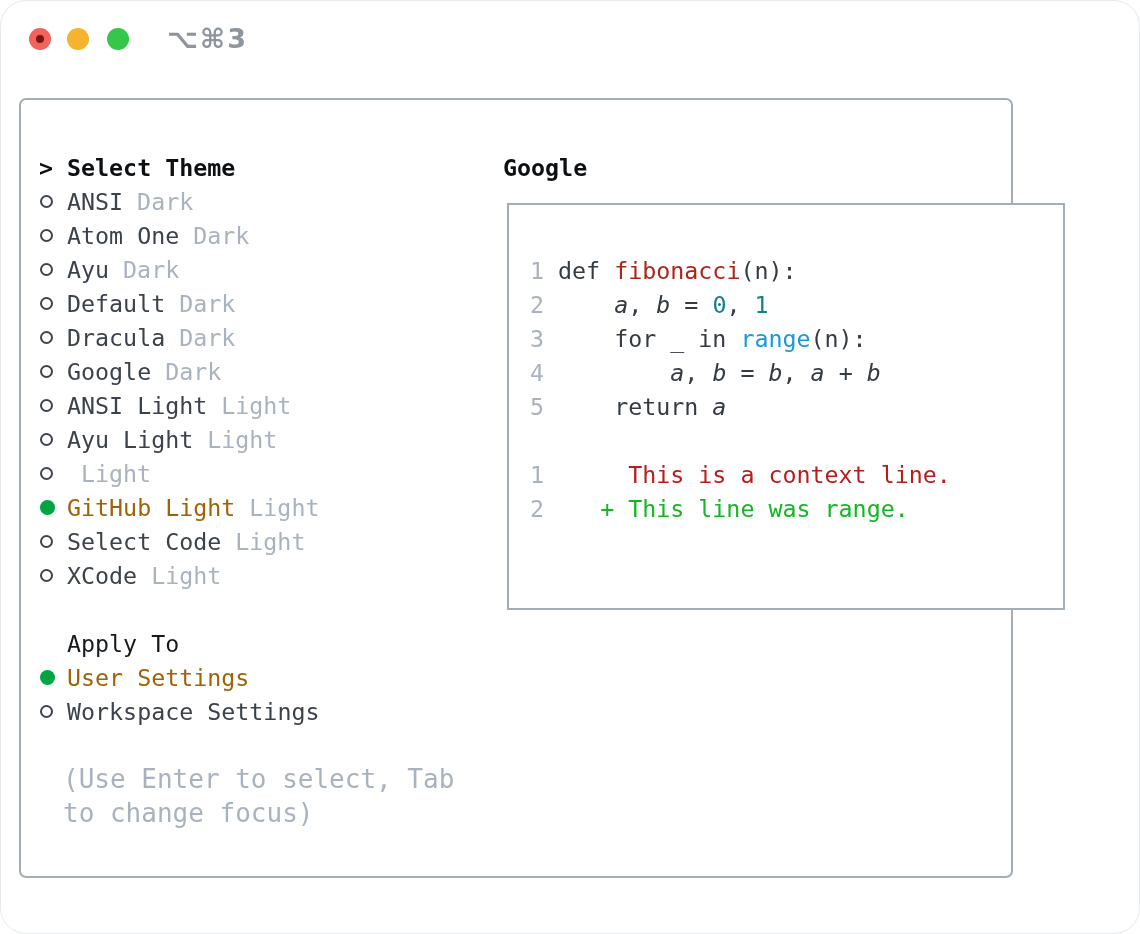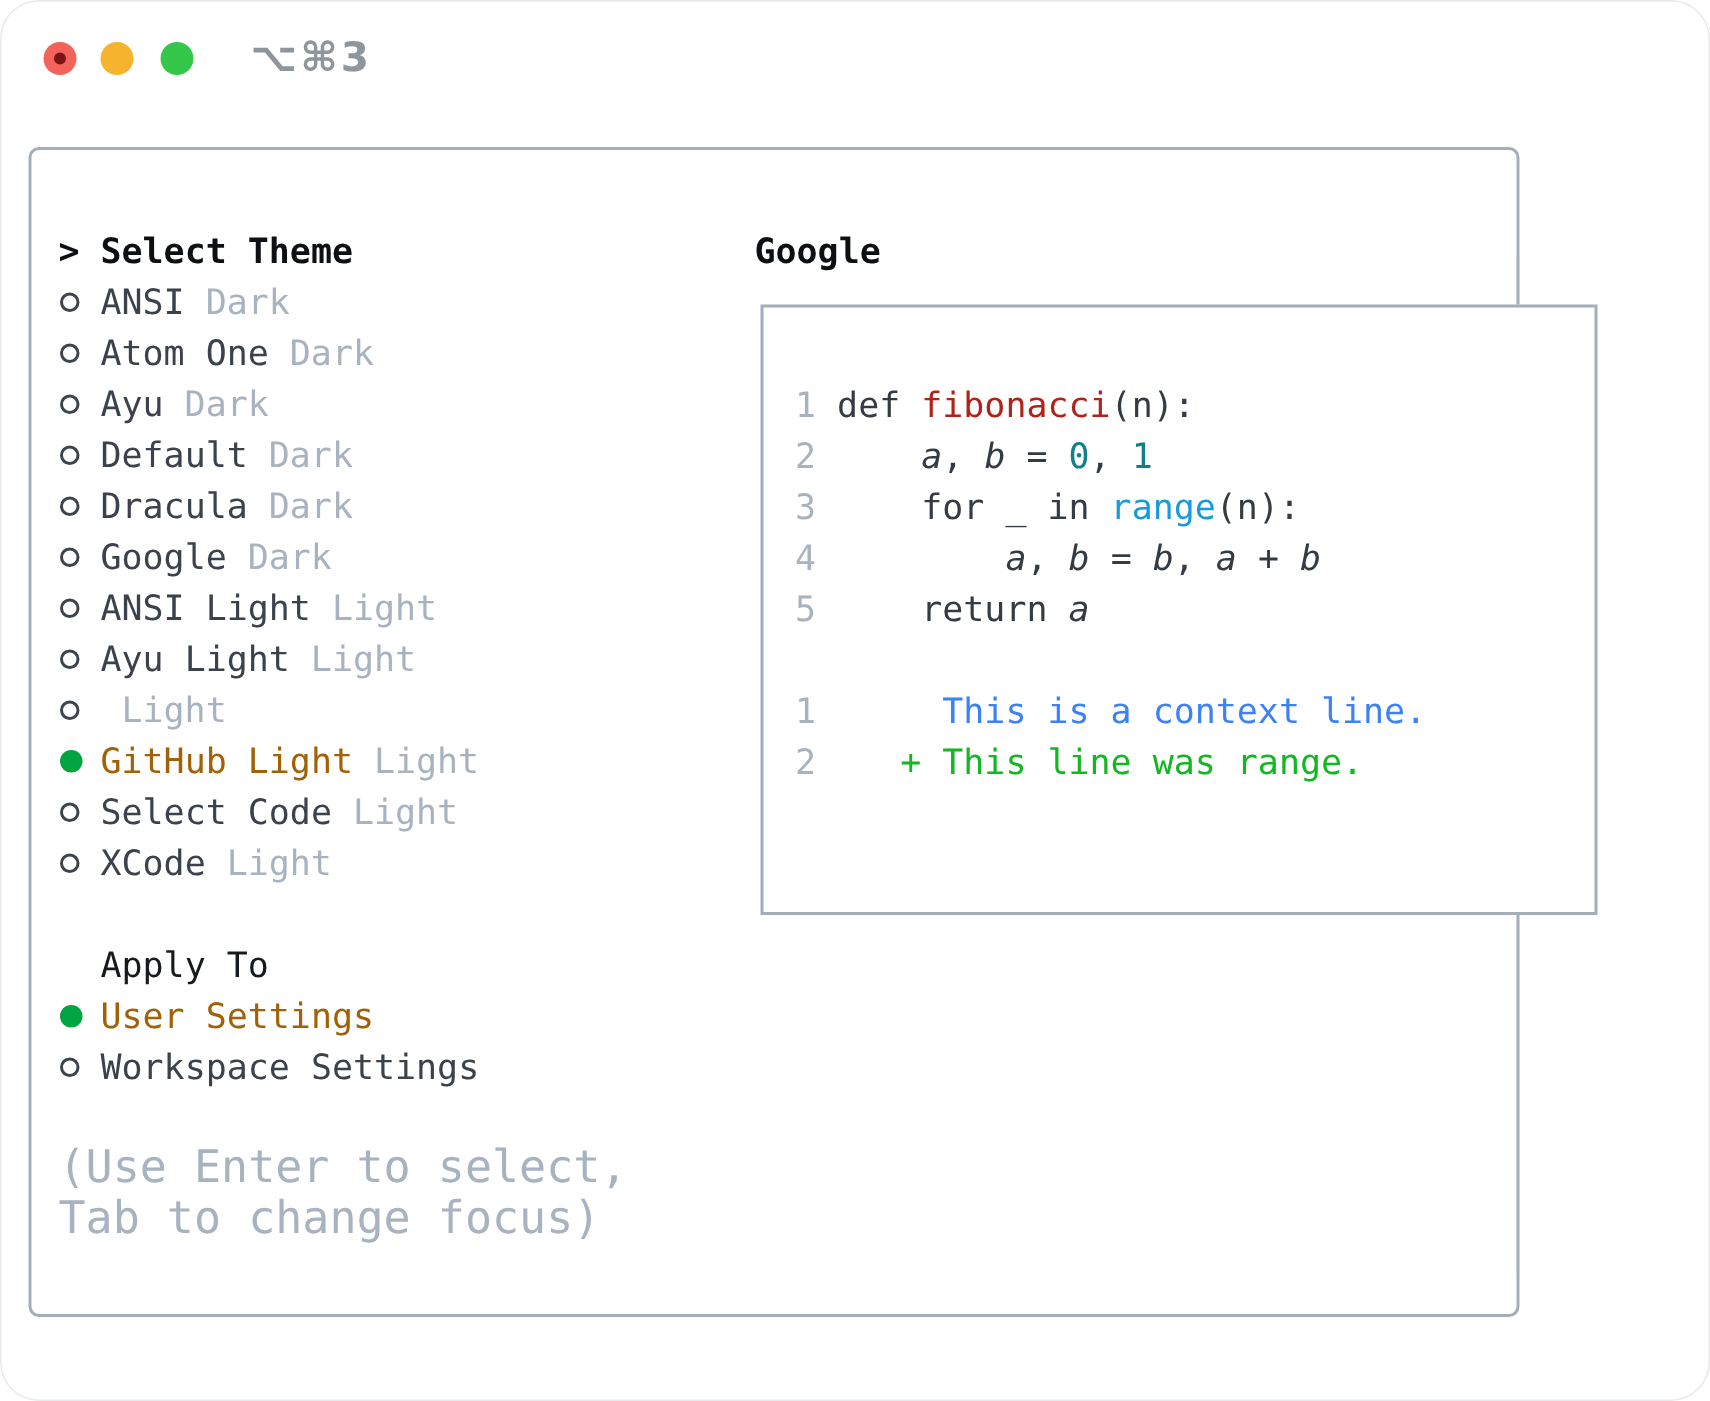--- a/index.html
+++ b/index.html
@@ -31,35 +31,35 @@
   .bullet-cell{flex:0 0 28px;display:flex;align-items:center;}
   .circle{width:13px;height:13px;border-radius:50%;border:2px solid #3d444c;
           box-sizing:border-box;margin-left:1px;}
   .circle.sel{border:none;background:#00a440;width:15px;height:15px;}
   .hdr{font-weight:700;color:#0d1013;}
   .prefix{font-weight:700;color:#0d1013;font-size:23.3px;}
   .name.sel-text{color:#a16207;}
   .tag{color:#a9b3bf;margin-left:14px;}
   .spacer{height:34px;}
   .apply-hdr{color:#16191d;}
-  .hint{width:420px;font-size:30px;line-height:34px;color:#a9b3bf;
-        white-space:normal;word-wrap:break-word;}
+  .hint{width:420px;font-size:26px;line-height:34px;color:#a9b3bf;
+        white-space:normal;word-wrap:break-word;margin-left:24px;}
 
   
   .preview-box{margin-left:4px;margin-top:19px;width:558px;height:407px;
                border:2px solid #a4aeb9;box-sizing:border-box;background:#fff;overflow:hidden;}
   .code{padding:49px 0 0 21px;font-size:23.3px;}
   .code-line{height:34px;line-height:34px;white-space:pre;}
   .seg-ln{color:#a9b3bf;}
   .seg-pln{color:#343b43;}
   .seg-fn{color:#b02318;}
   .seg-var{color:#343b43;font-style:italic;}
   .seg-num{color:#11808a;}
   .seg-builtin{color:#189bd8;}
-  .seg-ctx{color:#3b82f6;text-align:right;}
+  .seg-ctx{color:#b91c1c;text-align:right;}
   .seg-del{color:#c4351c;}
   .seg-add{color:#12b722;}
 </style>
 </head>
 <body>
 
 <div class="window">
   <div class="titlebar">
     <div class="tl red"></div>
     <div class="tl yellow"></div>

